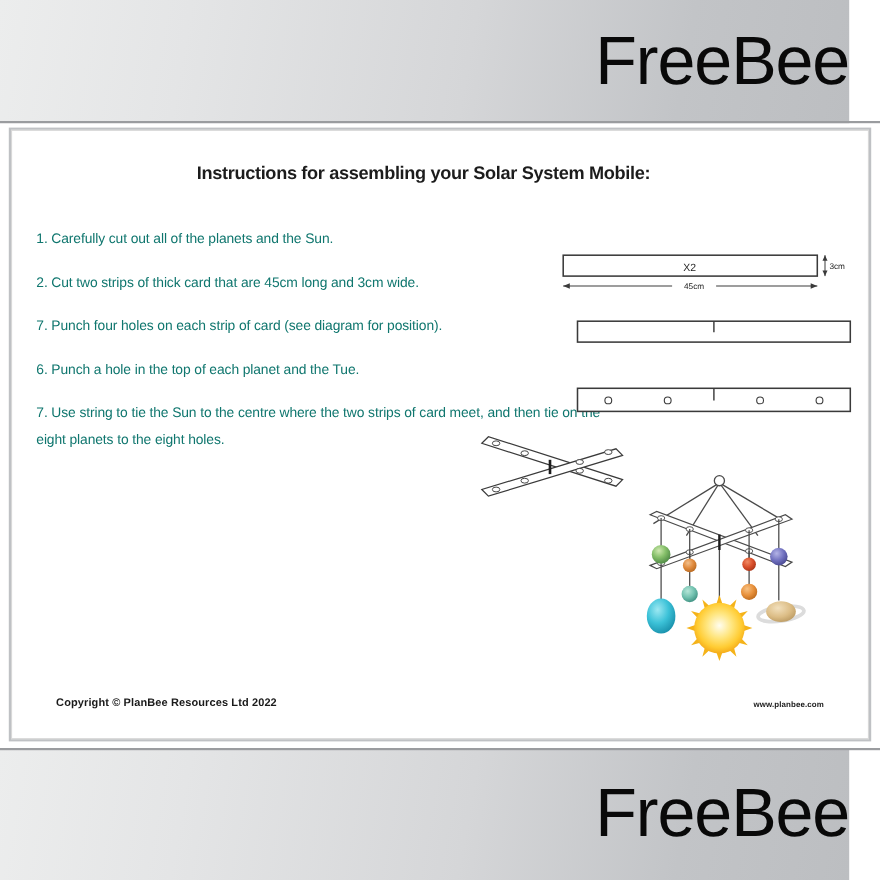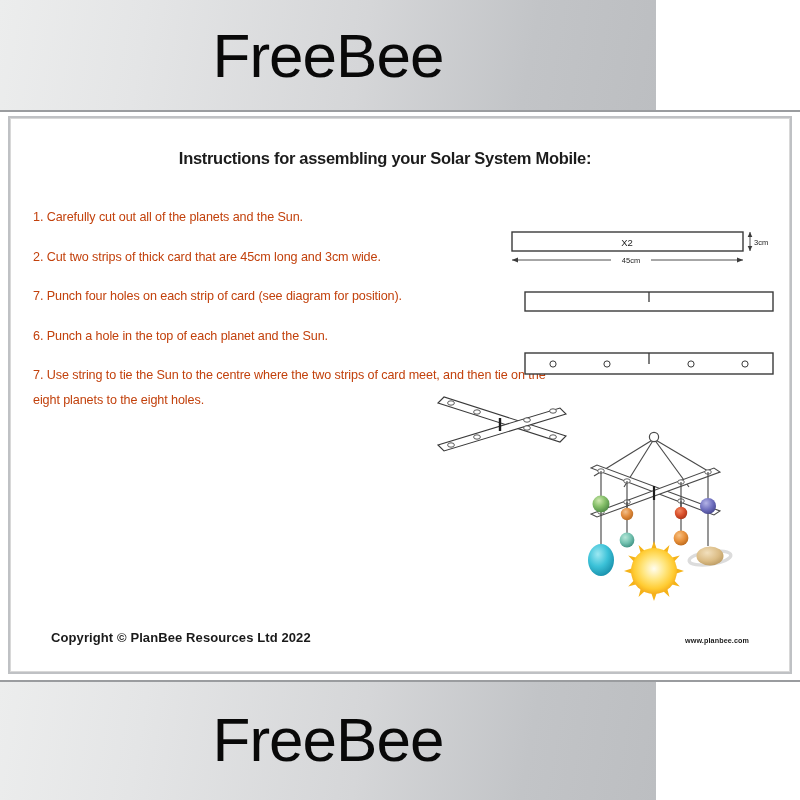--- a/index.html
+++ b/index.html
@@ -11,25 +11,25 @@
   }
   #app {
     position: relative;
     width: 800px; height: 800px;
     background: #ffffff;
   }
 
   
   .banner {
     position: absolute;
-    left: 0; width: 656px;
+    left: 0; width: 772px;
     background: linear-gradient(100deg, #eceded 0%, #e4e5e6 22%, #d5d6d8 55%, #c2c4c7 80%, #bcbec1 100%);
     display: flex;
     align-items: center;
-    justify-content: center;
+    justify-content: flex-end;
   }
   .banner-top { top: 0; height: 112px; }
   .banner-bottom { top: 680px; height: 120px; }
   .banner-bottom::before {
     content: "";
     position: absolute;
     top: 0; left: 0; width: 800px; height: 2px;
     background: #9a9c9f;
   }
   .banner-top::after {
@@ -75,32 +75,32 @@
   }
 
   
   .steps {
     position: absolute;
     left: 22px; top: 86px;
     width: 520px;
   }
   .step {
     font-size: 12.6px;
-    color: #c2410c;
+    color: #0f766e;
     line-height: 1.95;
     margin-bottom: 15px;
     letter-spacing: -0.1px;
   }
   .step:last-child { margin-bottom: 0; }
 
   
   .foot-left {
     position: absolute;
     left: 40px; bottom: 26px;
-    font-size: 13px;
+    font-size: 10px;
     font-weight: bold;
     color: #1a1a1a;
     letter-spacing: 0.1px;
   }
   .foot-right {
     position: absolute;
     right: 40px; bottom: 26px;
     font-size: 7.2px;
     font-weight: bold;
     color: #1a1a1a;
@@ -128,21 +128,21 @@
 
   <div class="page-shadow"></div>
   <div class="page">
 
     <div class="doc-title">Instructions for assembling your Solar System Mobile:</div>
 
     <div class="steps">
       <div class="step">1. Carefully cut out all of the planets and the Sun.</div>
       <div class="step">2. Cut two strips of thick card that are 45cm long and 3cm wide.</div>
       <div class="step">7. Punch four holes on each strip of card (see diagram for position).</div>
-      <div class="step">6. Punch a hole in the top of each planet and the Sun.</div>
+      <div class="step">6. Punch a hole in the top of each planet and the Tue.</div>
       <div class="step">7. Use string to tie the Sun to the centre where the two strips of card meet, and then tie on the eight planets to the eight holes.</div>
     </div>
 
     <div class="diagram dia-strip1">
       <svg width="270" height="44" viewBox="0 0 270 44">
         <rect x="14" y="3" width="231" height="19" fill="#ffffff" stroke="#3a3a3a" stroke-width="1.4"></rect>
         <text id="lbl-x2" x="129" y="17" font-family="Liberation Sans, sans-serif" font-size="9.5" text-anchor="middle" fill="#1c1c1c">X2</text>
 
         <line x1="14" y1="31" x2="245" y2="31" stroke="#3a3a3a" stroke-width="0.9"></line>
         <polygon points="14,31 20,28.6 20,33.4" fill="#3a3a3a"></polygon>

